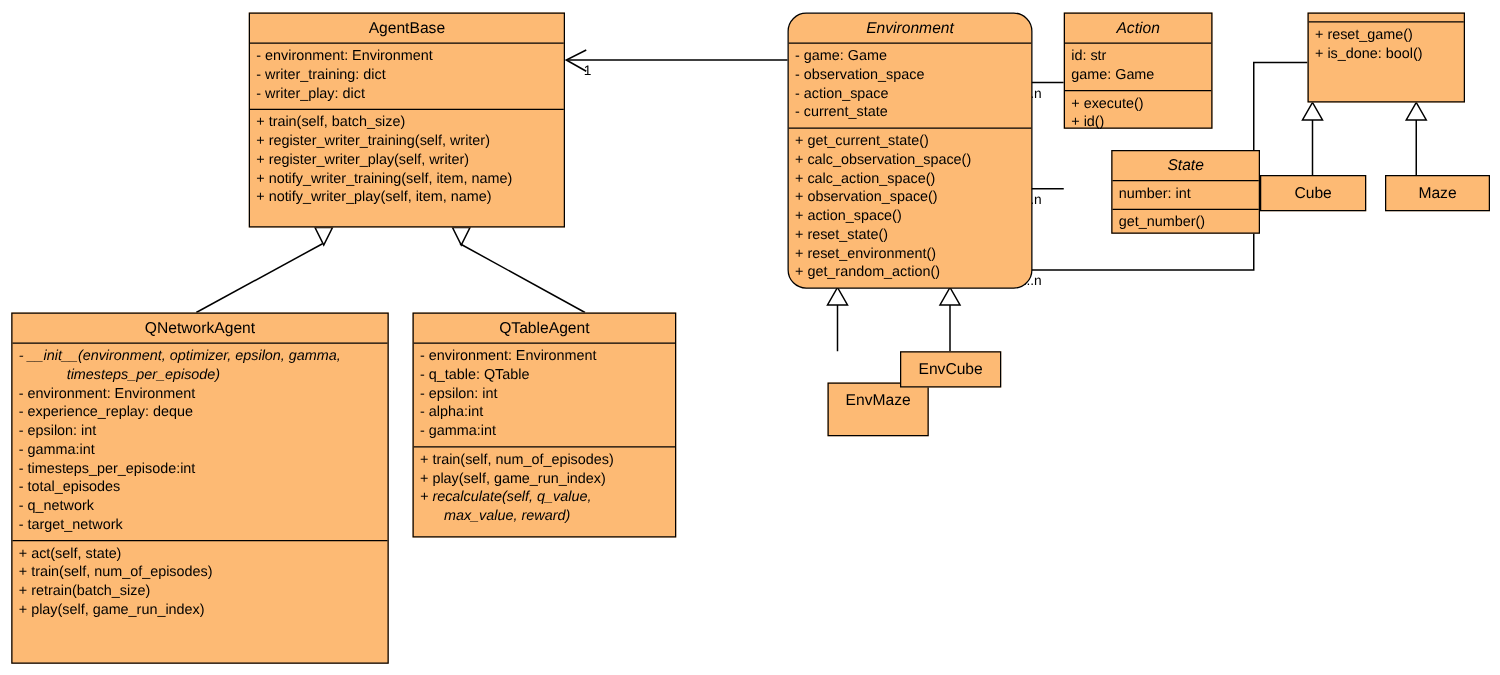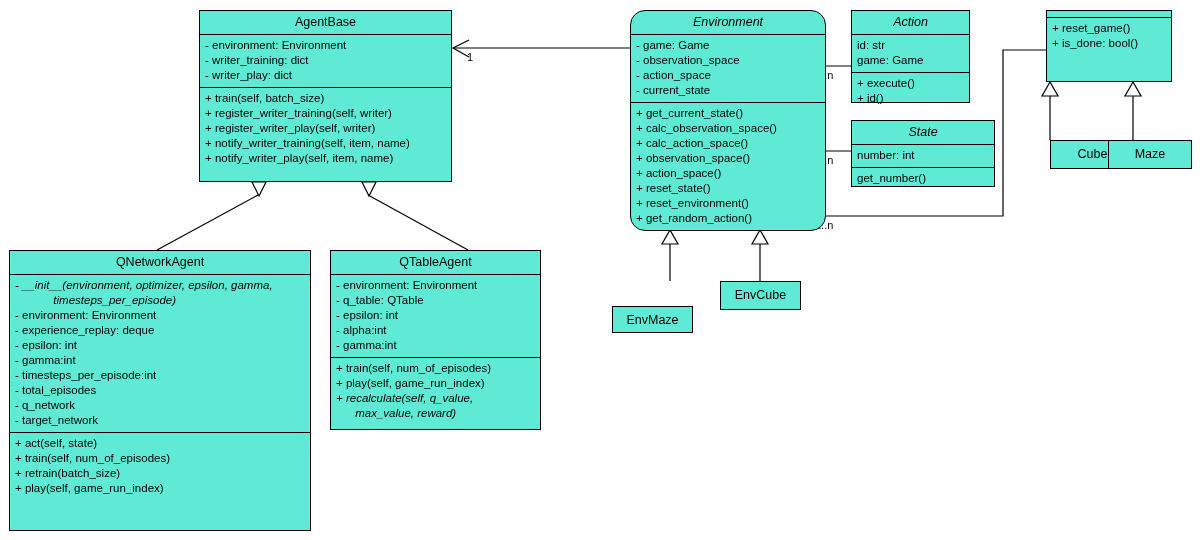--- a/index.html
+++ b/index.html
@@ -23,21 +23,21 @@
     left: 0;
     top: 0;
     width: 1200px;
     height: 540px;
     pointer-events: none;
   }
   .uml-class {
     position: absolute;
     box-sizing: border-box;
     border: 1px solid #000000;
-    background: #5eead4;
+    background: #fdba74;
     display: flex;
     flex-direction: column;
   }
   .class-title {
     text-align: center;
     font-size: 12.5px;
     color: #000000;
     padding: 4px 4px 5px 4px;
     line-height: 14px;
     border-bottom: 1px solid #000000;
@@ -160,47 +160,47 @@
     <div class="compartment bordered">
       <div class="member">id: str</div>
       <div class="member">game: Game</div>
     </div>
     <div class="compartment">
       <div class="member">+ execute()</div>
       <div class="member">+ id()</div>
     </div>
   </div>
 
-  <div class="uml-class" style="left:851px; top:120px; width:144px; height:67px;">
+  <div class="uml-class" style="left:889px; top:120px; width:119px; height:67px;">
     <div class="class-title abstract">State</div>
     <div class="compartment bordered">
       <div class="member">number: int</div>
     </div>
     <div class="compartment">
       <div class="member">get_number()</div>
     </div>
   </div>
 
   <div class="uml-class" style="left:1046px; top:10px; width:126px; height:72px;">
     <div class="compartment bordered empty"></div>
     <div class="compartment">
       <div class="member">+ reset_game()</div>
       <div class="member">+ is_done: bool()</div>
     </div>
   </div>
 
-  <div class="uml-class" style="left:1008px; top:140px; width:85px; height:29px;margin-left:42px;">
+  <div class="uml-class" style="left:1008px; top:140px; width:85px; height:29px;">
     <div class="class-title" style="border-bottom:none; padding-top:6px;">Cube</div>
   </div>
 
   <div class="uml-class" style="left:1108px; top:140px; width:84px; height:29px;">
     <div class="class-title" style="border-bottom:none; padding-top:6px;text-align:center;">Maze</div>
   </div>
 
-  <div class="uml-class" style="left:612px; top:281px; width:81px; height:27px;margin-top:25px;">
+  <div class="uml-class" style="left:662px; top:281px; width:81px; height:43px;margin-top:25px;">
     <div class="class-title" style="border-bottom:none; padding-top:6px;">EnvMaze</div>
   </div>
 
   <div class="uml-class" style="left:720px; top:281px; width:81px; height:29px;">
     <div class="class-title" style="border-bottom:none; padding-top:6px;">EnvCube</div>
   </div>
 
   <div class="uml-class" style="left:9px; top:250px; width:302px; height:281px;">
     <div class="class-title">QNetworkAgent</div>
     <div class="compartment bordered">

